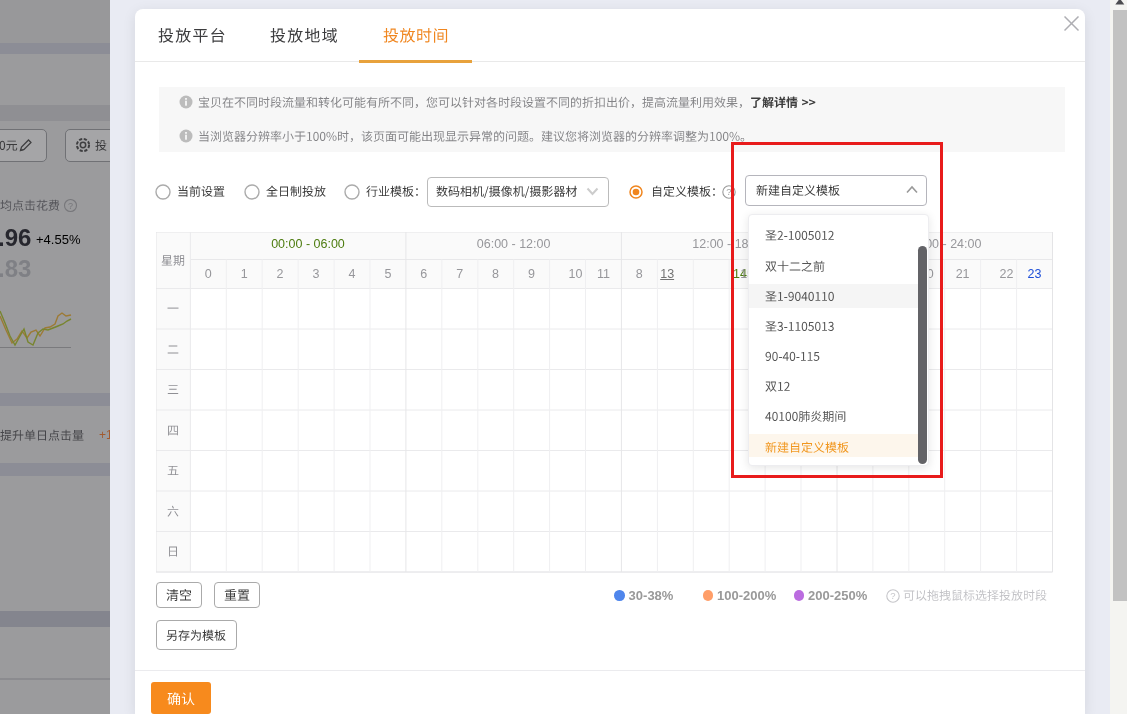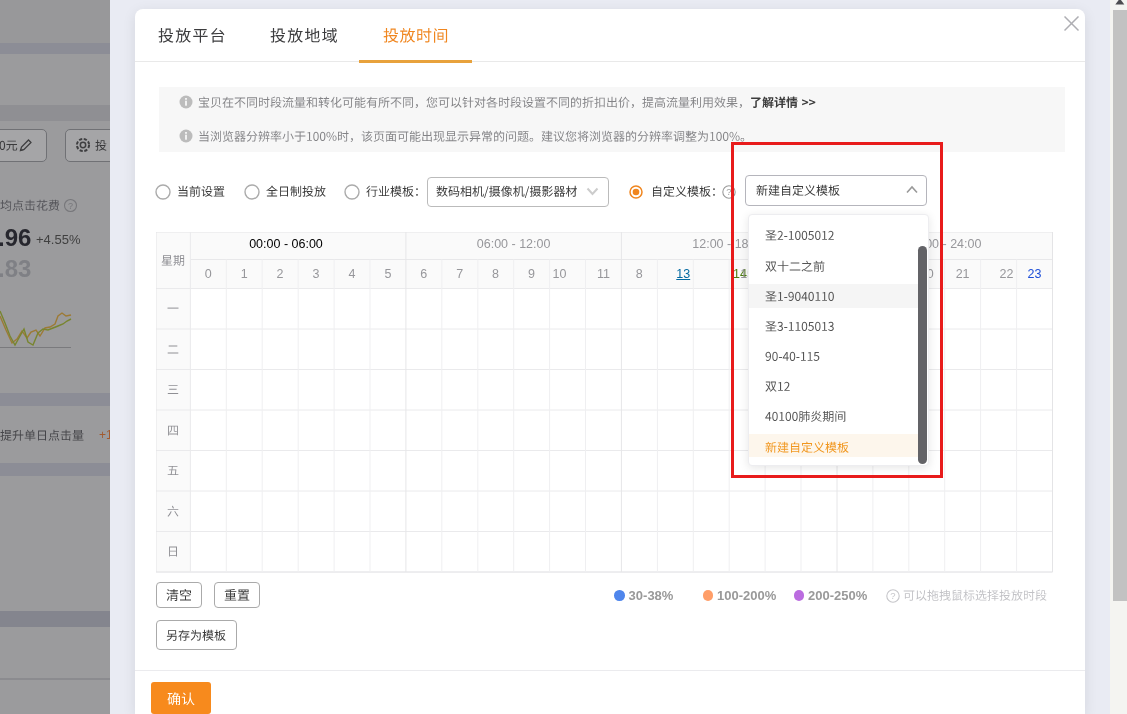--- a/index.html
+++ b/index.html
@@ -32,21 +32,21 @@
 <circle cx="9" cy="9" r="2.7" fill="none" stroke="#3f3f41" stroke-width="1.5"></circle>
     </svg>
 <svg style="position:absolute;left:0.0px;top:196.3px;" width="62" height="18" viewBox="0 0 62 18">
       <path d="M6.3 5.6H10.6V6.5H6.3ZM10.3 5.6H11.1Q11.1 5.6 11.1 5.7Q11.1 5.8 11.1 5.9Q11.1 6.1 11.1 6.1Q11.1 8.2 11 9.7Q11 11.1 10.9 12.1Q10.8 13 10.7 13.5Q10.5 14 10.4 14.2Q10.2 14.5 9.9 14.6Q9.7 14.7 9.4 14.7Q9.1 14.8 8.5 14.8Q8 14.8 7.4 14.7Q7.4 14.5 7.3 14.3Q7.3 14 7.1 13.9Q7.8 13.9 8.3 13.9Q8.9 13.9 9.1 13.9Q9.3 13.9 9.4 13.9Q9.5 13.9 9.6 13.8Q9.8 13.6 9.9 13.1Q10 12.6 10.1 11.7Q10.1 10.7 10.2 9.3Q10.3 7.9 10.3 5.8ZM6.8 3.7 7.7 4Q7.3 4.8 6.9 5.7Q6.5 6.5 5.9 7.2Q5.4 8 4.9 8.5Q4.8 8.4 4.7 8.3Q4.6 8.2 4.5 8Q4.4 7.9 4.3 7.8Q4.8 7.3 5.3 6.6Q5.8 6 6.2 5.2Q6.6 4.5 6.8 3.7ZM5.8 8.3 6.4 7.7Q6.8 8 7.2 8.4Q7.6 8.7 7.9 9.1Q8.3 9.4 8.6 9.6L8 10.3Q7.7 10 7.4 9.6Q7 9.3 6.6 8.9Q6.2 8.6 5.8 8.3ZM4.8 12.4Q5.4 12.1 6.2 11.7Q6.9 11.4 7.8 10.9Q8.6 10.5 9.4 10L9.6 10.8Q8.9 11.2 8.1 11.6Q7.3 12.1 6.6 12.5Q5.8 12.9 5.2 13.2ZM0.5 6.6H4.3V7.5H0.5ZM2 3.9H2.9V11.9H2ZM0.4 12.3Q0.9 12.1 1.6 11.8Q2.3 11.5 3 11.1Q3.8 10.8 4.6 10.4L4.8 11.2Q3.7 11.7 2.7 12.3Q1.6 12.8 0.8 13.2Z M17.5 3.7H18.4V7.8H17.5ZM14.8 8.2V10.4H21.1V8.2ZM14 7.4H22V11.2H14ZM17.9 5H22.9V5.8H17.9ZM16.1 12.3 16.9 12.2Q17 12.6 17.1 13Q17.2 13.4 17.2 13.8Q17.2 14.2 17.2 14.5L16.3 14.7Q16.3 14.4 16.3 13.9Q16.3 13.5 16.2 13.1Q16.2 12.6 16.1 12.3ZM18.6 12.3 19.4 12.1Q19.6 12.5 19.7 12.9Q19.9 13.3 20.1 13.7Q20.2 14.1 20.3 14.4L19.4 14.6Q19.3 14.3 19.2 13.9Q19.1 13.5 18.9 13.1Q18.7 12.6 18.6 12.3ZM21 12.2 21.8 11.9Q22.1 12.2 22.4 12.7Q22.7 13.1 23 13.5Q23.3 14 23.4 14.3L22.6 14.7Q22.4 14.3 22.2 13.9Q21.9 13.5 21.6 13Q21.3 12.6 21 12.2ZM14.1 11.9 15 12.2Q14.7 12.9 14.3 13.6Q13.8 14.3 13.3 14.7L12.5 14.4Q13 13.9 13.4 13.3Q13.9 12.6 14.1 11.9Z M25.7 5.6H34.4V6.5H25.7ZM24.8 8.4H35.2V9.3H24.8ZM29.6 3.7H30.5V13.8H29.6ZM33.3 10.2H34.2V14.8H33.3ZM25.8 10.2H26.7V13.2H33.9V14.1H25.8Z M42.2 7.1H43.2V13.1Q43.2 13.5 43.3 13.6Q43.4 13.7 43.9 13.7Q44 13.7 44.3 13.7Q44.5 13.7 44.9 13.7Q45.2 13.7 45.5 13.7Q45.8 13.7 46 13.7Q46.2 13.7 46.4 13.6Q46.5 13.4 46.6 13Q46.6 12.6 46.7 11.8Q46.8 11.9 46.9 12Q47.1 12.1 47.2 12.1Q47.4 12.2 47.5 12.2Q47.5 13.1 47.3 13.6Q47.2 14.1 46.9 14.4Q46.6 14.6 46 14.6Q45.9 14.6 45.7 14.6Q45.5 14.6 45.2 14.6Q44.9 14.6 44.6 14.6Q44.3 14.6 44.1 14.6Q43.9 14.6 43.8 14.6Q43.2 14.6 42.9 14.4Q42.5 14.3 42.4 14Q42.2 13.7 42.2 13.1ZM46.2 8 46.9 8.7Q46.1 9.3 45.1 9.8Q44.1 10.4 43 10.9Q41.9 11.4 40.8 11.9Q40.7 11.8 40.6 11.6Q40.5 11.4 40.4 11.2Q41.5 10.8 42.5 10.2Q43.6 9.7 44.6 9.1Q45.6 8.5 46.2 8ZM39.7 7 40.6 7.3Q40.2 8.1 39.6 8.8Q39.1 9.6 38.5 10.2Q37.9 10.8 37.4 11.3Q37.3 11.2 37.1 11.1Q37 11 36.9 10.9Q36.7 10.8 36.6 10.7Q37.2 10.3 37.8 9.7Q38.4 9.1 38.8 8.4Q39.3 7.7 39.7 7ZM36.7 4.9H47.3V5.7H36.7ZM39.6 3.7H40.5V6.8H39.6ZM43.5 3.7H44.5V6.8H43.5ZM38.6 9.3 39.5 8.4 39.5 8.4V14.7H38.6Z M50.1 6H57.6V5.1H49.3V4.5H58.5V6.7H50.1ZM49.9 7.5H58.6V8.2H49.7ZM58.4 7.5H59.2Q59.2 7.5 59.2 7.7Q59.2 7.8 59.2 7.8Q59.1 8.4 59 8.8Q59 9.1 58.8 9.2Q58.7 9.3 58.6 9.4Q58.4 9.4 58.2 9.4Q58.1 9.4 57.8 9.4Q57.5 9.4 57.2 9.4Q57.2 9.3 57.1 9.1Q57.1 8.9 57 8.8Q57.3 8.8 57.5 8.8Q57.8 8.8 57.8 8.8Q57.9 8.8 58 8.8Q58.1 8.8 58.1 8.8Q58.2 8.7 58.3 8.4Q58.3 8.2 58.4 7.7ZM52.3 3.7H53.1V6.2Q53.1 6.8 53 7.4Q52.8 8 52.4 8.5Q52 9.1 51.2 9.5Q50.5 9.9 49.1 10.2Q49.1 10.1 49 10Q49 9.9 48.9 9.7Q48.8 9.6 48.7 9.5Q49.9 9.3 50.6 8.9Q51.3 8.5 51.7 8.1Q52 7.7 52.2 7.2Q52.3 6.7 52.3 6.2ZM55 3.7H55.9V9.5H55ZM50.2 9.8H57.9V13H56.9V10.5H51.1V13.1H50.2ZM53.7 11H54.6Q54.4 11.8 54.1 12.5Q53.7 13.1 53.1 13.5Q52.4 14 51.4 14.3Q50.4 14.6 48.9 14.8Q48.9 14.6 48.8 14.5Q48.8 14.4 48.7 14.2Q48.6 14.1 48.5 14Q49.9 13.9 50.9 13.6Q51.8 13.4 52.4 13Q52.9 12.7 53.2 12.2Q53.5 11.7 53.7 11ZM54.3 13.1 54.7 12.5Q55.3 12.6 55.9 12.8Q56.6 13 57.2 13.2Q57.8 13.4 58.4 13.7Q58.9 13.9 59.3 14.1L58.8 14.8Q58.5 14.6 57.9 14.3Q57.4 14.1 56.7 13.9Q56.1 13.7 55.5 13.5Q54.8 13.3 54.3 13.1ZM49.8 6H50.6Q50.5 6.6 50.4 7.2Q50.3 7.8 50.2 8.2H49.4Q49.5 7.7 49.6 7.1Q49.7 6.5 49.8 6Z" fill="#55555a"></path>
     </svg>
 <svg class="abs" style="left:63px;top:198px" width="15" height="15" viewBox="0 0 15 15">
 <circle cx="7.5" cy="7.5" r="6" fill="none" stroke="#77777b" stroke-width="1.1"></circle>
 <text x="7.5" y="11" font-size="9" fill="#77777b" text-anchor="middle" font-family="Liberation Sans">?</text>
     </svg>
 <div class="abs" style="left:-2px;top:224px;font:bold 24px 'Liberation Sans',sans-serif;color:#27272e;">.96</div>
-<div class="abs" style="left:36px;top:231.5px;font:13px 'Liberation Sans',sans-serif;color:#404040;text-align:center;">+4.55%</div>
+<div class="abs" style="left:36px;top:231.5px;font:13px 'Liberation Sans',sans-serif;color:#000000;text-align:center;">+4.55%</div>
 <div class="abs" style="left:-2px;top:255px;font:bold 24px 'Liberation Sans',sans-serif;color:#7f8085;">.83</div>
 <svg class="abs" style="left:0;top:303px" width="75" height="47" viewBox="0 0 75 47">
 <polyline points="0,13 6,27 12,40 17,36 22,28 27,35 31,29 36,27 40,33 45,25 50,24 55,21 58,13 62,10 66,13 71,12" fill="none" stroke="#9d7a35" stroke-width="1.4"></polyline>
 <polyline points="0,8 5,20 10,33 15,42 20,33 24,26 28,39 33,42 38,30 43,26 48,27 53,25 58,23 63,21 67,18 71,16" fill="none" stroke="#78852f" stroke-width="1.4"></polyline>
 <line x1="0" y1="44.5" x2="71" y2="44.5" stroke="#7a7a7d" stroke-width="1"></line>
     </svg>
 <svg style="position:absolute;left:0.0px;top:425.8px;" width="86" height="18" viewBox="0 0 86 18">
       <path d="M5.7 6.4V7.3H9.7V6.4ZM5.7 4.8V5.7H9.7V4.8ZM4.9 4.1H10.6V8H4.9ZM4.4 8.9H11.3V9.7H4.4ZM7.3 9.3H8.2V14.2L7.3 13.8ZM5.7 11.5Q6 12.5 6.5 13Q7.1 13.5 7.8 13.6Q8.5 13.8 9.3 13.8Q9.4 13.8 9.7 13.8Q10 13.8 10.4 13.8Q10.8 13.8 11.2 13.8Q11.5 13.8 11.6 13.8Q11.6 13.9 11.5 14Q11.5 14.2 11.4 14.3Q11.4 14.5 11.4 14.6H10.9H9.3Q8.5 14.6 7.9 14.5Q7.2 14.4 6.7 14.1Q6.2 13.8 5.8 13.2Q5.4 12.6 5.2 11.7ZM7.9 11.1H10.7V11.8H7.9ZM5.1 10.2 6 10.3Q5.8 11.8 5.3 12.9Q4.8 14 4 14.8Q4 14.7 3.8 14.6Q3.7 14.5 3.6 14.4Q3.4 14.3 3.4 14.2Q4.2 13.6 4.6 12.6Q5 11.6 5.1 10.2ZM0.3 10.1Q1 9.9 2 9.6Q3 9.3 4 9L4.1 9.8Q3.2 10.1 2.3 10.4Q1.3 10.7 0.6 11ZM0.5 6.1H4.1V7H0.5ZM2 3.7H2.8V13.6Q2.8 14 2.7 14.2Q2.6 14.4 2.4 14.5Q2.2 14.6 1.8 14.7Q1.5 14.7 0.9 14.7Q0.9 14.5 0.8 14.3Q0.7 14 0.6 13.8Q1 13.9 1.3 13.9Q1.7 13.9 1.8 13.9Q1.9 13.9 1.9 13.8Q2 13.8 2 13.6Z M15.3 5.3H16.2V8.7Q16.2 9.5 16.1 10.4Q16 11.2 15.7 12Q15.4 12.8 14.8 13.5Q14.2 14.2 13.1 14.8Q13.1 14.7 13 14.5Q12.8 14.4 12.7 14.3Q12.6 14.2 12.5 14.1Q13.4 13.6 14 12.9Q14.6 12.3 14.9 11.6Q15.2 10.9 15.2 10.2Q15.3 9.4 15.3 8.7ZM19.9 4H20.8V14.8H19.9ZM12.6 8.6H23.4V9.4H12.6ZM17.9 3.9 18.6 4.6Q17.9 5 17 5.4Q16 5.7 15 6Q14 6.2 13 6.5Q13 6.3 12.9 6.1Q12.8 5.9 12.7 5.7Q13.7 5.5 14.6 5.2Q15.6 4.9 16.5 4.6Q17.4 4.3 17.9 3.9Z M29.5 6.2H30.4V14.7H29.5ZM26.7 8.6V9.8H33.4V8.6ZM26.7 6.6V7.8H33.4V6.6ZM25.8 5.8H34.3V10.6H25.8ZM24.6 11.8H35.4V12.6H24.6ZM26.8 4.1 27.6 3.8Q28 4.2 28.3 4.7Q28.7 5.2 28.9 5.6L28.1 6Q27.9 5.6 27.5 5.1Q27.2 4.5 26.8 4.1ZM32.5 3.8 33.5 4.1Q33.1 4.7 32.7 5.3Q32.3 5.9 31.9 6.3L31.2 6Q31.4 5.7 31.7 5.3Q31.9 4.9 32.1 4.5Q32.4 4.1 32.5 3.8Z M38.1 4.5H46V14.6H45V5.4H39V14.6H38.1ZM38.7 8.7H45.4V9.6H38.7ZM38.7 12.9H45.4V13.8H38.7Z M53.5 3.7H54.4V7.8H53.5ZM50.8 8.2V10.4H57.1V8.2ZM50 7.4H58V11.2H50ZM53.9 5H58.9V5.8H53.9ZM52.1 12.3 52.9 12.2Q53 12.6 53.1 13Q53.2 13.4 53.2 13.8Q53.2 14.2 53.2 14.5L52.3 14.7Q52.3 14.4 52.3 13.9Q52.3 13.5 52.2 13.1Q52.2 12.6 52.1 12.3ZM54.6 12.3 55.4 12.1Q55.6 12.5 55.7 12.9Q55.9 13.3 56.1 13.7Q56.2 14.1 56.3 14.4L55.4 14.6Q55.3 14.3 55.2 13.9Q55.1 13.5 54.9 13.1Q54.7 12.6 54.6 12.3ZM57 12.2 57.8 11.9Q58.1 12.2 58.4 12.7Q58.7 13.1 59 13.5Q59.3 14 59.4 14.3L58.6 14.7Q58.4 14.3 58.2 13.9Q57.9 13.5 57.6 13Q57.3 12.6 57 12.2ZM50.1 11.9 51 12.2Q50.7 12.9 50.3 13.6Q49.8 14.3 49.3 14.7L48.5 14.4Q49 13.9 49.4 13.3Q49.9 12.6 50.1 11.9Z M61.7 5.6H70.4V6.5H61.7ZM60.8 8.4H71.2V9.3H60.8ZM65.6 3.7H66.5V13.8H65.6ZM69.3 10.2H70.2V14.8H69.3ZM61.8 10.2H62.7V13.2H69.9V14.1H61.8Z M75 5.8V6.5H81V5.8ZM75 4.6V5.3H81V4.6ZM74.1 4.1H81.9V7H74.1ZM74.8 10.5V11.2H81.3V10.5ZM74.8 9.3V10H81.3V9.3ZM73.9 8.8H82.2V11.8H73.9ZM77.5 9H78.4V14.1H77.5ZM72.6 7.5H83.4V8.2H72.6ZM73.6 12.4H82.5V13.1H73.6ZM72.6 13.8H83.5V14.5H72.6Z" fill="#454549"></path>
     </svg>
 <div class="abs" style="left:99px;top:428px;font:12px 'Liberation Sans',sans-serif;color:#a25a2e;">+14%</div>
@@ -166,38 +166,38 @@
     <line x1="573.2" y1="27.5" x2="573.2" y2="340.0" stroke="#efeff1" stroke-width="1"></line>
     <line x1="609.1" y1="27.5" x2="609.1" y2="340.0" stroke="#efeff1" stroke-width="1"></line>
     <line x1="645.0" y1="27.5" x2="645.0" y2="340.0" stroke="#efeff1" stroke-width="1"></line>
     <line x1="681.0" y1="0.0" x2="681.0" y2="340.0" stroke="#e6e6e8" stroke-width="1"></line>
     <line x1="716.9" y1="27.5" x2="716.9" y2="340.0" stroke="#efeff1" stroke-width="1"></line>
     <line x1="752.8" y1="27.5" x2="752.8" y2="340.0" stroke="#efeff1" stroke-width="1"></line>
     <line x1="788.7" y1="27.5" x2="788.7" y2="340.0" stroke="#efeff1" stroke-width="1"></line>
     <line x1="824.6" y1="27.5" x2="824.6" y2="340.0" stroke="#efeff1" stroke-width="1"></line>
     <line x1="860.6" y1="27.5" x2="860.6" y2="340.0" stroke="#efeff1" stroke-width="1"></line>
   </svg>
-<div class="abs" style="left:226px;top:237.3px;width:120px;text-align:center;font:12.5px 'Liberation Sans',sans-serif;color:#000000;">00:00 - 06:00</div>
+<div class="abs" style="left:248px;top:237.3px;width:120px;text-align:center;font:12.5px 'Liberation Sans',sans-serif;color:#4d7c0f;">00:00 - 06:00</div>
 <div class="abs" style="left:453.6px;top:237.3px;width:120px;text-align:center;font:12.5px 'Liberation Sans',sans-serif;color:#97979b;">06:00 - 12:00</div>
 <div class="abs" style="left:669.1px;top:237.3px;width:120px;text-align:center;font:12.5px 'Liberation Sans',sans-serif;color:#97979b;">12:00 - 18:00</div>
 <div class="abs" style="left:884.6px;top:237.3px;width:120px;text-align:center;font:12.5px 'Liberation Sans',sans-serif;color:#97979b;">18:00 - 24:00</div>
 <div class="abs" style="left:193.3px;top:266.5px;width:30px;text-align:center;font:12.5px 'Liberation Sans',sans-serif;color:#97979b;">0</div>
 <div class="abs" style="left:229.2px;top:266.5px;width:30px;text-align:center;font:12.5px 'Liberation Sans',sans-serif;color:#97979b;">1</div>
 <div class="abs" style="left:265.1px;top:266.5px;width:30px;text-align:center;font:12.5px 'Liberation Sans',sans-serif;color:#97979b;">2</div>
 <div class="abs" style="left:301.0px;top:266.5px;width:30px;text-align:center;font:12.5px 'Liberation Sans',sans-serif;color:#97979b;">3</div>
 <div class="abs" style="left:336.9px;top:266.5px;width:30px;text-align:center;font:12.5px 'Liberation Sans',sans-serif;color:#97979b;">4</div>
 <div class="abs" style="left:372.9px;top:266.5px;width:30px;text-align:center;font:12.5px 'Liberation Sans',sans-serif;color:#97979b;">5</div>
 <div class="abs" style="left:408.8px;top:266.5px;width:30px;text-align:center;font:12.5px 'Liberation Sans',sans-serif;color:#97979b;">6</div>
 <div class="abs" style="left:444.7px;top:266.5px;width:30px;text-align:center;font:12.5px 'Liberation Sans',sans-serif;color:#97979b;">7</div>
 <div class="abs" style="left:480.6px;top:266.5px;width:30px;text-align:center;font:12.5px 'Liberation Sans',sans-serif;color:#97979b;">8</div>
 <div class="abs" style="left:516.5px;top:266.5px;width:30px;text-align:center;font:12.5px 'Liberation Sans',sans-serif;color:#97979b;">9</div>
-<div class="abs" style="left:552.5px;top:266.5px;width:30px;text-align:left;font:12.5px 'Liberation Sans',sans-serif;color:#97979b;">10</div>
+<div class="abs" style="left:552.5px;top:266.5px;width:30px;text-align:right;font:12.5px 'Liberation Sans',sans-serif;color:#97979b;">10</div>
 <div class="abs" style="left:588.4px;top:266.5px;width:30px;text-align:center;font:12.5px 'Liberation Sans',sans-serif;color:#97979b;">11</div>
 <div class="abs" style="left:624.3px;top:266.5px;width:30px;text-align:center;font:12.5px 'Liberation Sans',sans-serif;color:#97979b;">8</div>
-<div class="abs" style="left:660.2px;top:266.5px;width:30px;text-align:right;font:12.5px 'Liberation Sans',sans-serif;color:#0369a1;text-decoration:underline;">13</div>
+<div class="abs" style="left:660.2px;top:266.5px;width:30px;text-align:left;font:12.5px 'Liberation Sans',sans-serif;color:#737373;text-decoration:underline;">13</div>
 <div class="abs" style="left:725px;top:266.5px;width:30px;text-align:center;font:12.5px 'Liberation Sans',sans-serif;color:#4d7c0f;">14</div>
 <div class="abs" style="left:732.1px;top:266.5px;width:30px;text-align:center;font:12.5px 'Liberation Sans',sans-serif;color:#97979b;">15</div>
 <div class="abs" style="left:768.0px;top:266.5px;width:30px;text-align:center;font:12.5px 'Liberation Sans',sans-serif;color:#97979b;">16</div>
 <div class="abs" style="left:803.9px;top:266.5px;width:30px;text-align:center;font:12.5px 'Liberation Sans',sans-serif;color:#97979b;">17</div>
 <div class="abs" style="left:839.8px;top:266.5px;width:30px;text-align:center;font:12.5px 'Liberation Sans',sans-serif;color:#97979b;">18</div>
 <div class="abs" style="left:875.7px;top:266.5px;width:30px;text-align:center;font:12.5px 'Liberation Sans',sans-serif;color:#97979b;">19</div>
 <div class="abs" style="left:911.7px;top:266.5px;width:30px;text-align:center;font:12.5px 'Liberation Sans',sans-serif;color:#97979b;">20</div>
 <div class="abs" style="left:947.6px;top:266.5px;width:30px;text-align:center;font:12.5px 'Liberation Sans',sans-serif;color:#97979b;">21</div>
 <div class="abs" style="left:983.5px;top:266.5px;width:30px;text-align:right;font:12.5px 'Liberation Sans',sans-serif;color:#97979b;">22</div>
 <div class="abs" style="left:1019.4px;top:266.5px;width:30px;text-align:center;font:12.5px 'Liberation Sans',sans-serif;color:#1d4ed8;">23</div>

